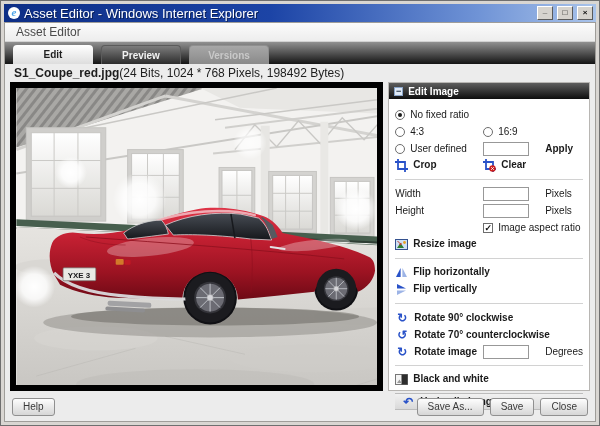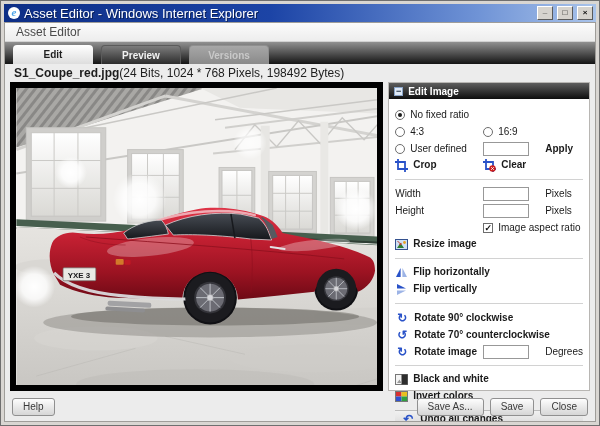--- a/index.html
+++ b/index.html
@@ -411,32 +411,20 @@
           <div class="row">
             <span class="cmd">
               <svg class="icon-svg" viewBox="0 0 13 13">
                 <rect x="0.5" y="1.5" width="12" height="10" fill="#f4f4f4" stroke="#777"></rect>
                 <rect x="6.5" y="1.5" width="6" height="10" fill="#2e2e2e"></rect>
                 <polygon points="2,10 4.5,6.5 6.5,10" fill="#9a9a9a"></polygon>
               </svg>
               <span class="blabel">Black and white</span>
             </span>
           </div>
-          <div class="row">
-            <span class="cmd">
-              <svg class="icon-svg" viewBox="0 0 13 13">
-                <rect x="0.5" y="1.5" width="6" height="5" fill="#d83030"></rect>
-                <rect x="6.5" y="1.5" width="6" height="5" fill="#e8c020"></rect>
-                <rect x="0.5" y="6.5" width="6" height="5" fill="#3050d0"></rect>
-                <rect x="6.5" y="6.5" width="6" height="5" fill="#30a040"></rect>
-                <rect x="0.5" y="1.5" width="12" height="10" fill="none" stroke="#777"></rect>
-              </svg>
-              <span class="blabel">Invert colors</span>
-            </span>
-          </div>
 
           <div class="undo-bar">
             <span class="glyph">↶</span>
             <span>Undo all changes</span>
           </div>
 
         </div>
       </div>
     </div>
 

